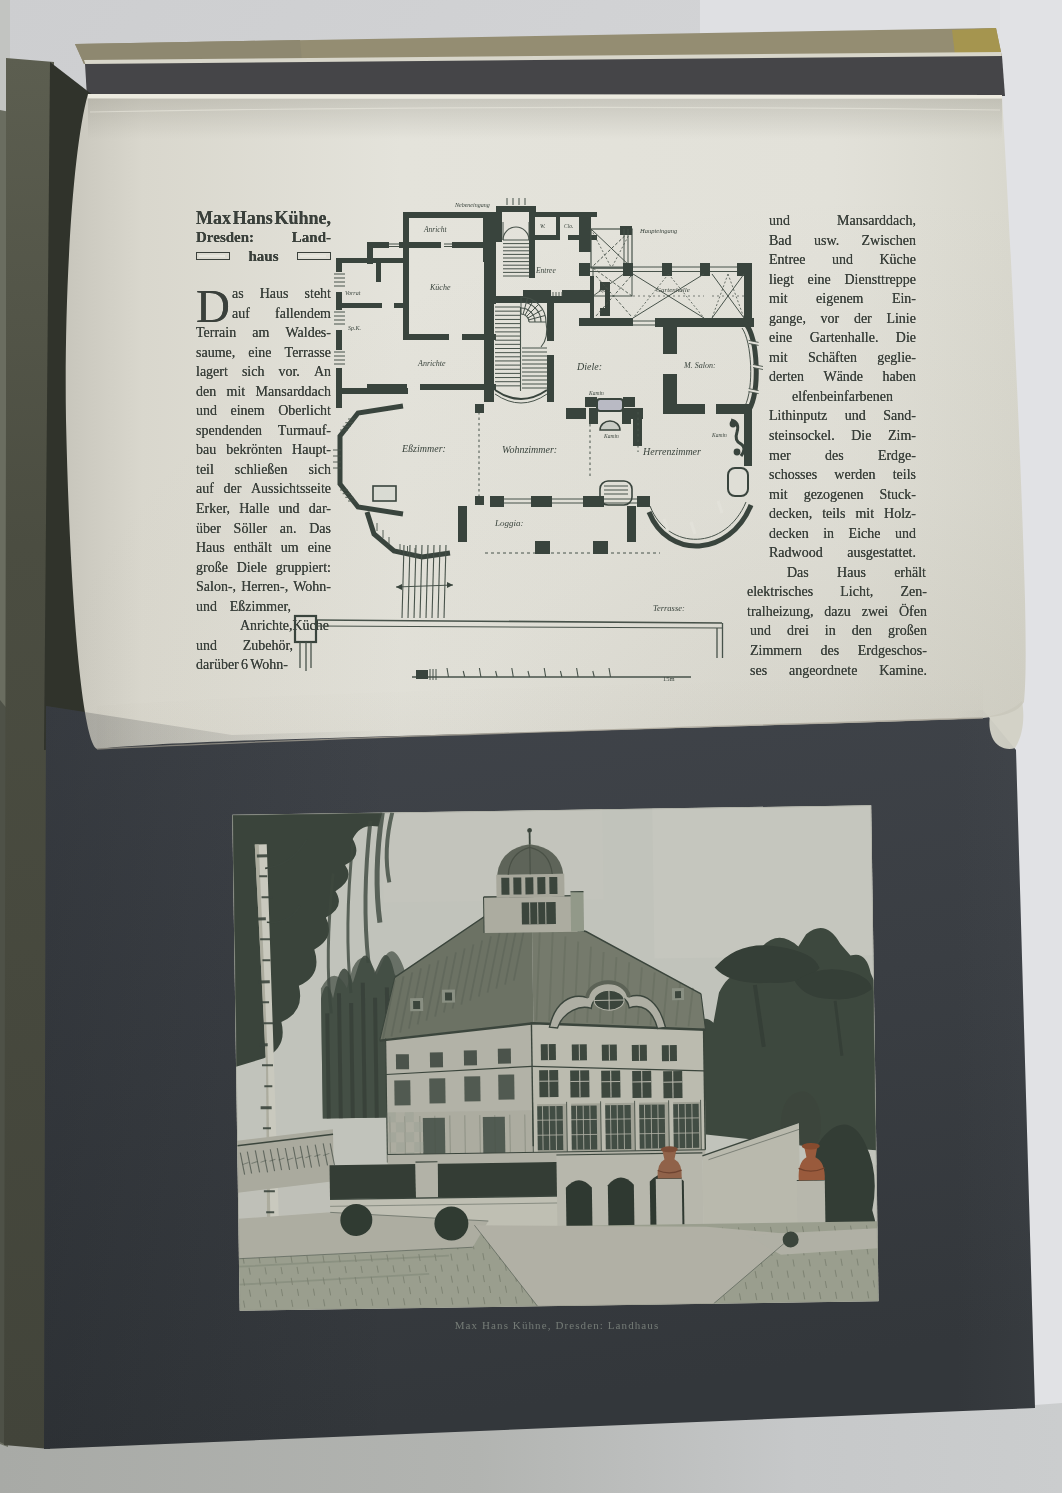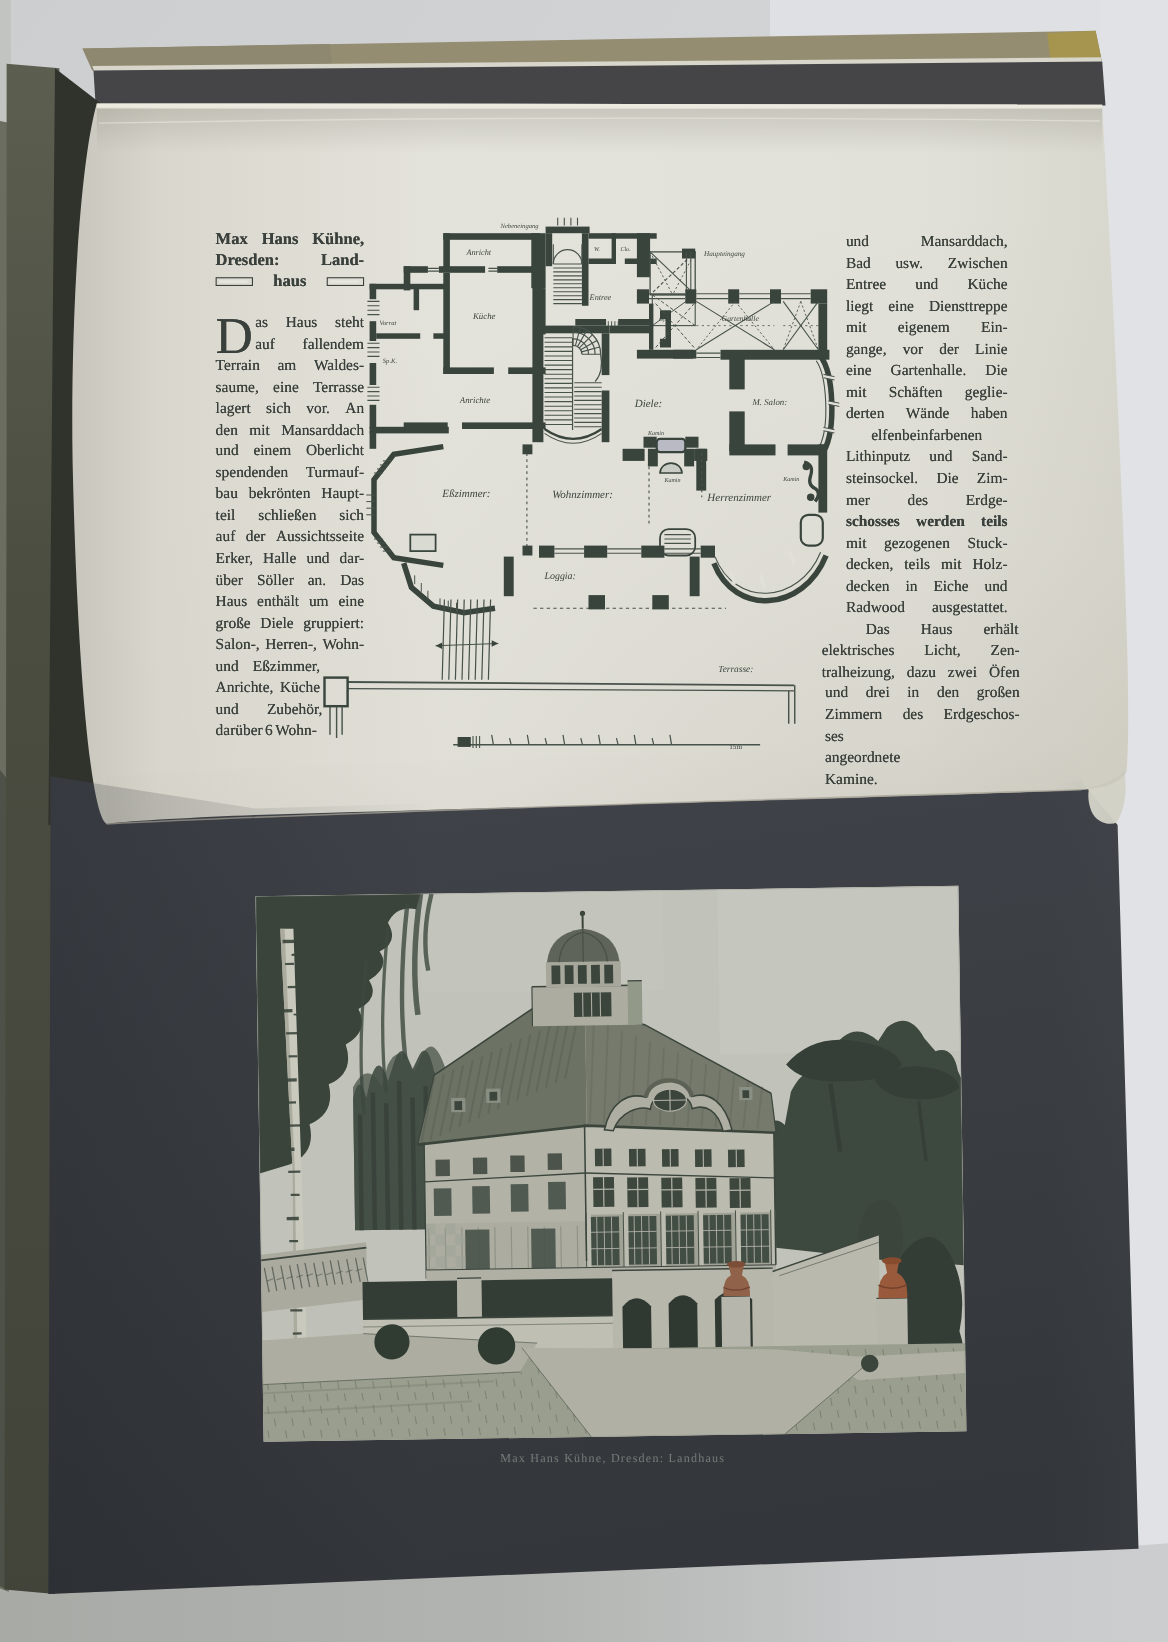--- a/index.html
+++ b/index.html
@@ -741,21 +741,21 @@
 <rect x="0" y="0" width="639" height="496" fill="#5a5f55" opacity="0.05"></rect>
 <rect x="0" y="0" width="639" height="496" fill="none" stroke="#8f9084" stroke-width="1.5" opacity="0.4"></rect>
 </g>
 </g>
 
   <text x="557" y="1329" text-anchor="middle" font-family="Liberation Serif, serif" font-size="11" letter-spacing="1.1" fill="#7d847e" opacity="0.88">Max Hans Kühne, Dresden: Landhaus</text>
 </svg>
 
 <div class="col" id="colL" style="left:196px;top:209px;width:135px;">
 
-  <div class="ln" style="font-weight:bold;font-size:15px;height:19px;line-height:19px;">
+  <div class="ln" style="font-weight:bold;font-size:18px;height:19px;line-height:19px;">
         <span>Max</span>
         <span>Hans</span>
         <span>Kühne,</span>
       </div>
   <div class="ln" style="font-weight:bold;font-size:15px;height:19px;line-height:19px;">
         <span>Dresden:</span>
         <span>Land-</span>
       </div>
 
   <div class="ln" style="font-weight:bold;font-size:15px;height:20px;line-height:18px;">
@@ -846,21 +846,21 @@
       </div>
   <div class="ln" style="">
         <span>Salon-,</span>
         <span>Herren-,</span>
         <span>Wohn-</span>
       </div>
   <div class="ln" style="padding-right:40px;">
         <span>und</span>
         <span>Eßzimmer,</span>
       </div>
-  <div class="ln" style="padding-right:40px;">
+  <div class="ln" style="padding-right:40px;margin-left:44px;">
         <span>Anrichte,</span>
         <span>Küche</span>
       </div>
   <div class="ln" style="padding-right:38px;">
         <span>und</span>
         <span>Zubehör,</span>
       </div>
   <div class="ln" style="padding-right:43px;">
         <span>darüber</span>
         <span>6</span>
@@ -926,21 +926,21 @@
   <div class="ln" style="padding-left:22px;padding-right:11px;">
         <span>steinsockel.</span>
         <span>Die</span>
         <span>Zim-</span>
       </div>
   <div class="ln" style="padding-left:22px;padding-right:11px;">
         <span>mer</span>
         <span>des</span>
         <span>Erdge-</span>
       </div>
-  <div class="ln" style="padding-left:22px;padding-right:11px;font-weight:bold;">
+  <div class="ln" style="padding-left:22px;padding-right:11px;">
         <span>schosses</span>
         <span>werden</span>
         <span>teils</span>
       </div>
   <div class="ln" style="padding-left:22px;padding-right:11px;">
         <span>mit</span>
         <span>gezogenen</span>
         <span>Stuck-</span>
       </div>
   <div class="ln" style="padding-left:22px;padding-right:11px;">
@@ -980,21 +980,21 @@
         <span>drei</span>
         <span>in</span>
         <span>den</span>
         <span>großen</span>
       </div>
   <div class="ln" style="padding-left:3px;text-align:right;">
         <span>Zimmern</span>
         <span>des</span>
         <span>Erdgeschos-</span>
       </div>
-  <div class="ln" style="padding-left:3px;flex-direction:column;">
+  <div class="ln" style="padding-left:3px;">
         <span>ses</span>
         <span>angeordnete</span>
         <span>Kamine.</span>
       </div>
 </div>
 
 <svg id="plansvg" width="1062" height="1493" viewBox="0 0 1062 1493" style="position:absolute;left:0;top:0;filter:blur(0.3px);">
 <g id="floorplan" stroke-linecap="butt" fill="none">
 
 <rect x="403" y="212" width="88" height="6" fill="#39443d"></rect>

